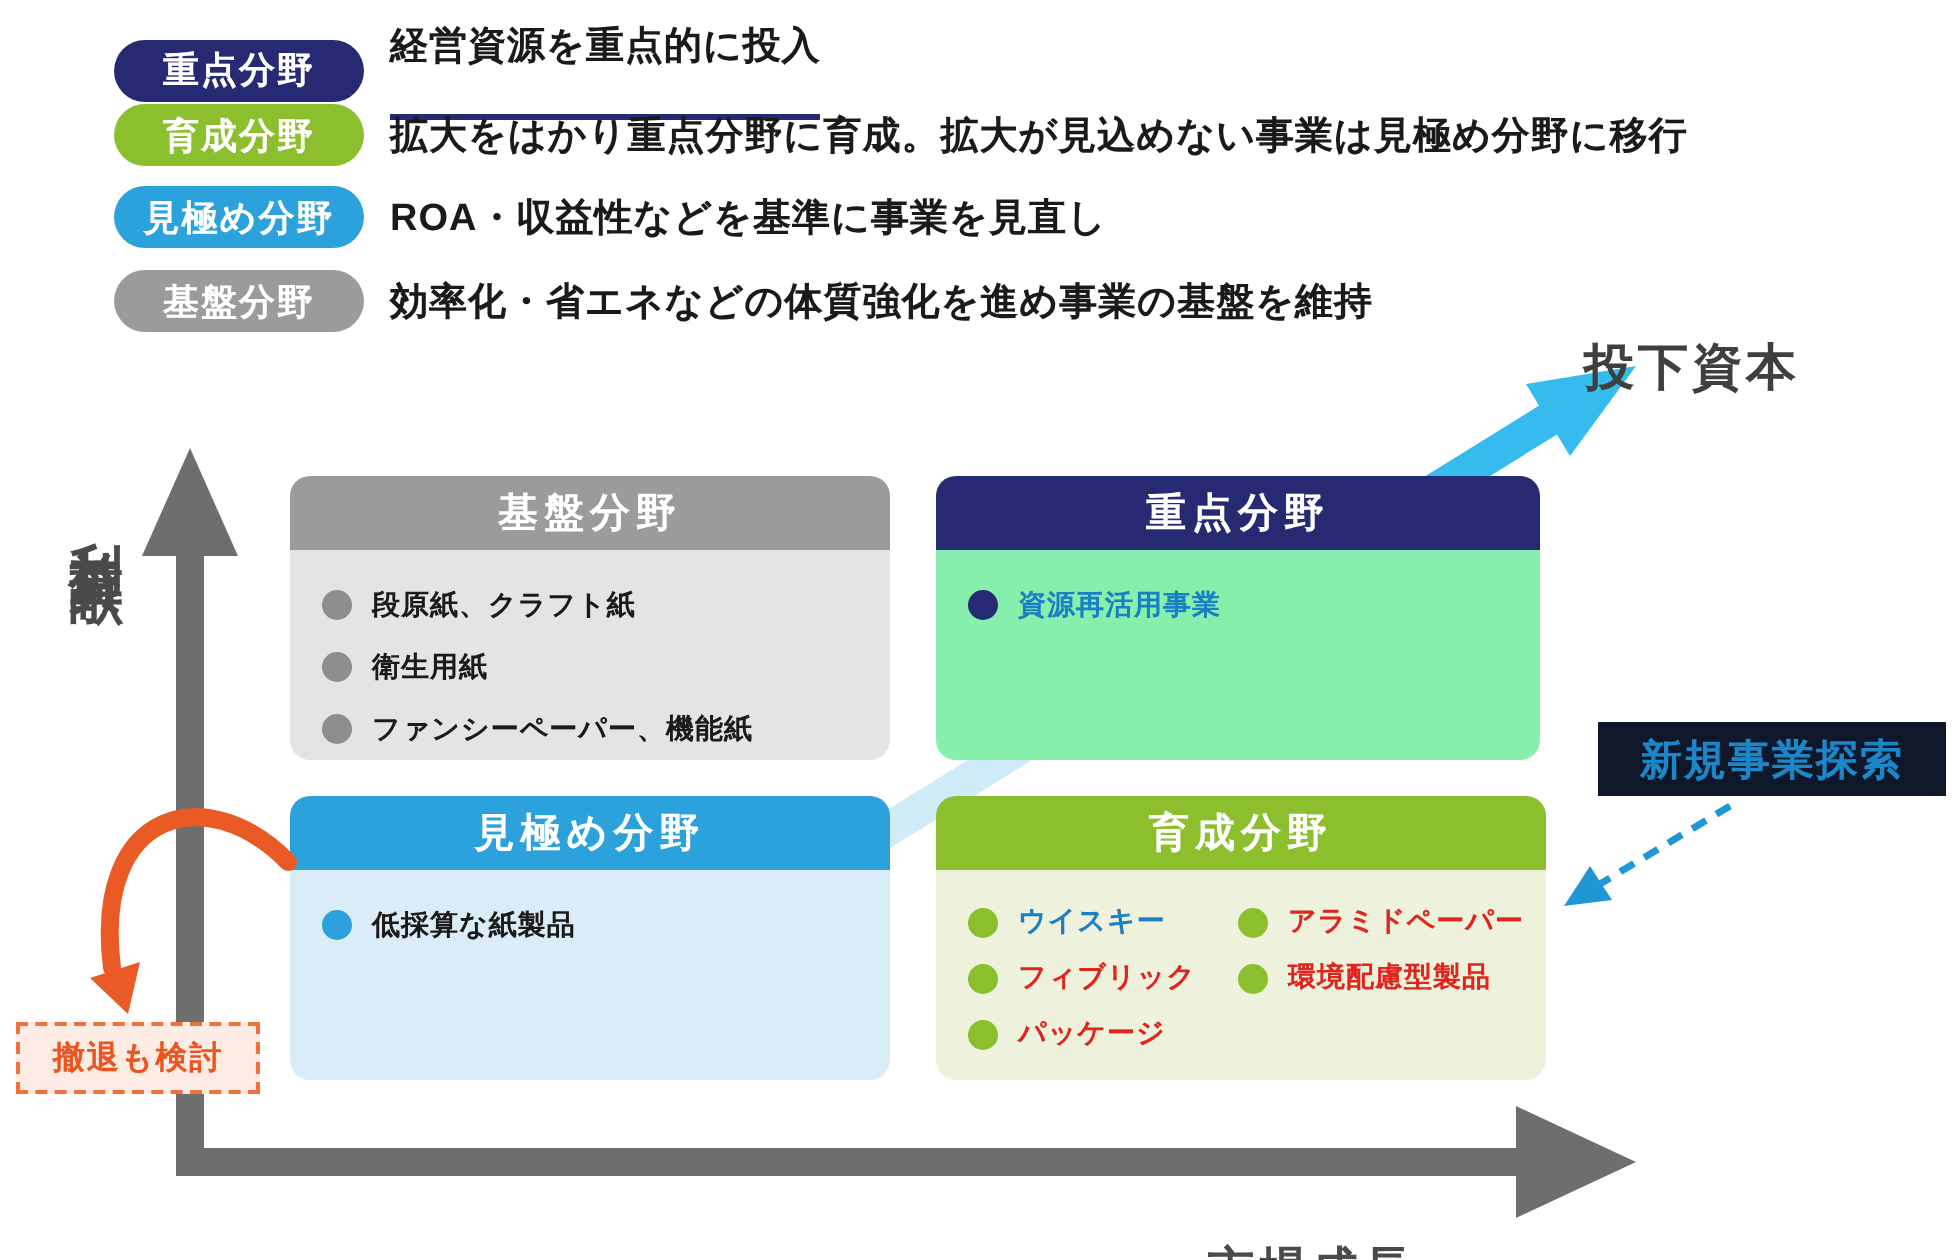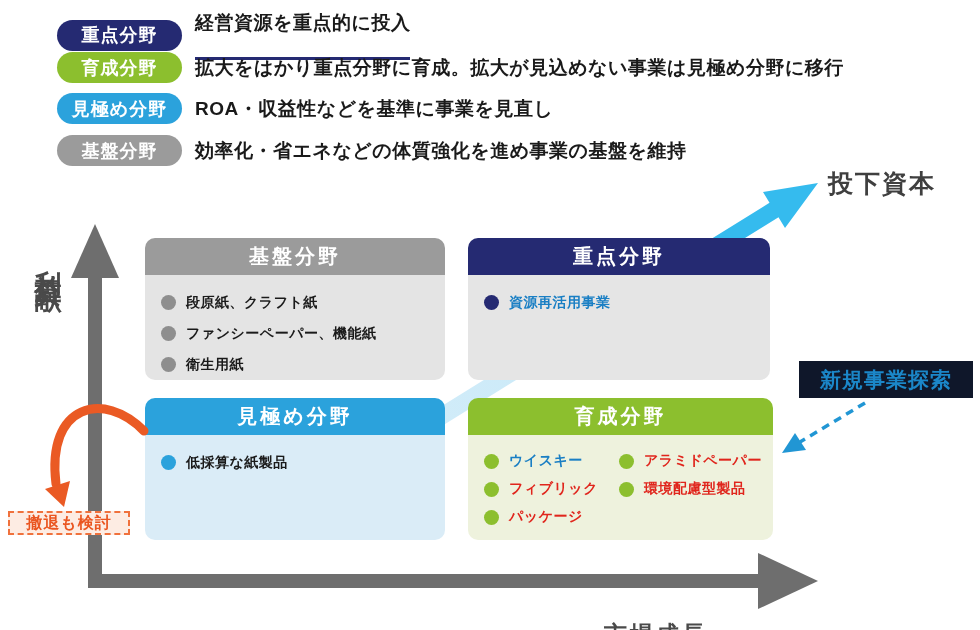--- a/index.html
+++ b/index.html
@@ -31,21 +31,21 @@
   .quad-header{
     height:37px;display:flex;align-items:center;justify-content:center;
     color:#fff;font-size:20px;font-weight:bold;letter-spacing:3px;
   }
   .hd-gray{background:#9b9b9b;}
   .hd-navy{background:#252a72;}
   .hd-blue{background:#2ba2dc;}
   .hd-green{background:#8cbf2e;}
   .quad-body{height:105px;padding:12px 16px;box-sizing:border-box;}
   .bd-gray{background:#e4e4e4;}
-  .bd-lav{background:#e5e5e5;}
+  .bd-lav{background:#86efac;}
   .bd-paleblue{background:#daecf7;}
   .bd-palegreen{background:#eef2dd;}
   .item{display:flex;align-items:center;height:31px;}
   .bullet{width:15px;height:15px;border-radius:50%;margin-right:10px;flex:0 0 auto;}
   .bl-gray{background:#8e8e8e;}
   .bl-navy{background:#252a72;}
   .bl-blue{background:#2ba2dc;}
   .bl-green{background:#8cbf2e;}
   .item-label{font-size:14px;font-weight:bold;color:#1a1a1a;letter-spacing:0.5px;white-space:nowrap;}
   .t-blue{color:#1a7fc4;}
@@ -57,30 +57,30 @@
   .ylabel{
     position:absolute;left:30px;top:249px;z-index:2;
     writing-mode:vertical-rl;text-orientation:upright;
     font-size:27px;font-weight:bold;color:#4a4a4a;letter-spacing:5px;
   }
   .xlabel{
     position:absolute;left:604px;top:598px;z-index:2;
     font-size:23px;font-weight:bold;color:#4a4a4a;letter-spacing:3px;margin-top:21px;
   }
   .toka{
-    position:absolute;left:828px;top:167px;z-index:2;
+    position:absolute;left:792px;top:167px;z-index:2;
     font-size:25px;font-weight:bold;color:#3f3f3f;letter-spacing:2px;
   }
   .shinki{
     position:absolute;left:799px;top:361px;z-index:2;width:174px;height:37px;
     background:#0f172a;display:flex;align-items:center;justify-content:center;
     font-size:21px;font-weight:bold;color:#1b87c9;letter-spacing:1px;
   }
   .tettai{
-    position:absolute;left:8px;top:511px;z-index:3;width:122px;height:24px;
+    position:absolute;left:8px;top:511px;z-index:3;width:122px;height:36px;
     background:#fdece3;border:2px dashed #f0713c;box-sizing:border-box;
     display:flex;align-items:center;justify-content:center;
     font-size:16px;font-weight:bold;color:#ea5520;letter-spacing:1px;
   }
 </style>
 </head>
 <body>
 
 <div class="canvas">
 
@@ -122,25 +122,25 @@
 
   <div class="quad" style="left:145px;top:238px;width:300px;height:142px;">
     <div class="quad-header hd-gray">基盤分野</div>
     <div class="quad-body bd-gray">
       <div class="item">
         <span class="bullet bl-gray"></span>
         <span class="item-label">段原紙、クラフト紙</span>
       </div>
       <div class="item">
         <span class="bullet bl-gray"></span>
+        <span class="item-label">衛生用紙</span>
+      </div>
+      <div class="item">
+        <span class="bullet bl-gray"></span>
         <span class="item-label">ファンシーペーパー、機能紙</span>
-      </div>
-      <div class="item">
-        <span class="bullet bl-gray"></span>
-        <span class="item-label">衛生用紙</span>
       </div>
     </div>
   </div>
 
   <div class="quad" style="left:468px;top:238px;width:302px;height:142px;">
     <div class="quad-header hd-navy">重点分野</div>
     <div class="quad-body bd-lav">
       <div class="item">
         <span class="bullet bl-navy"></span>
         <span class="item-label t-blue">資源再活用事業</span>

